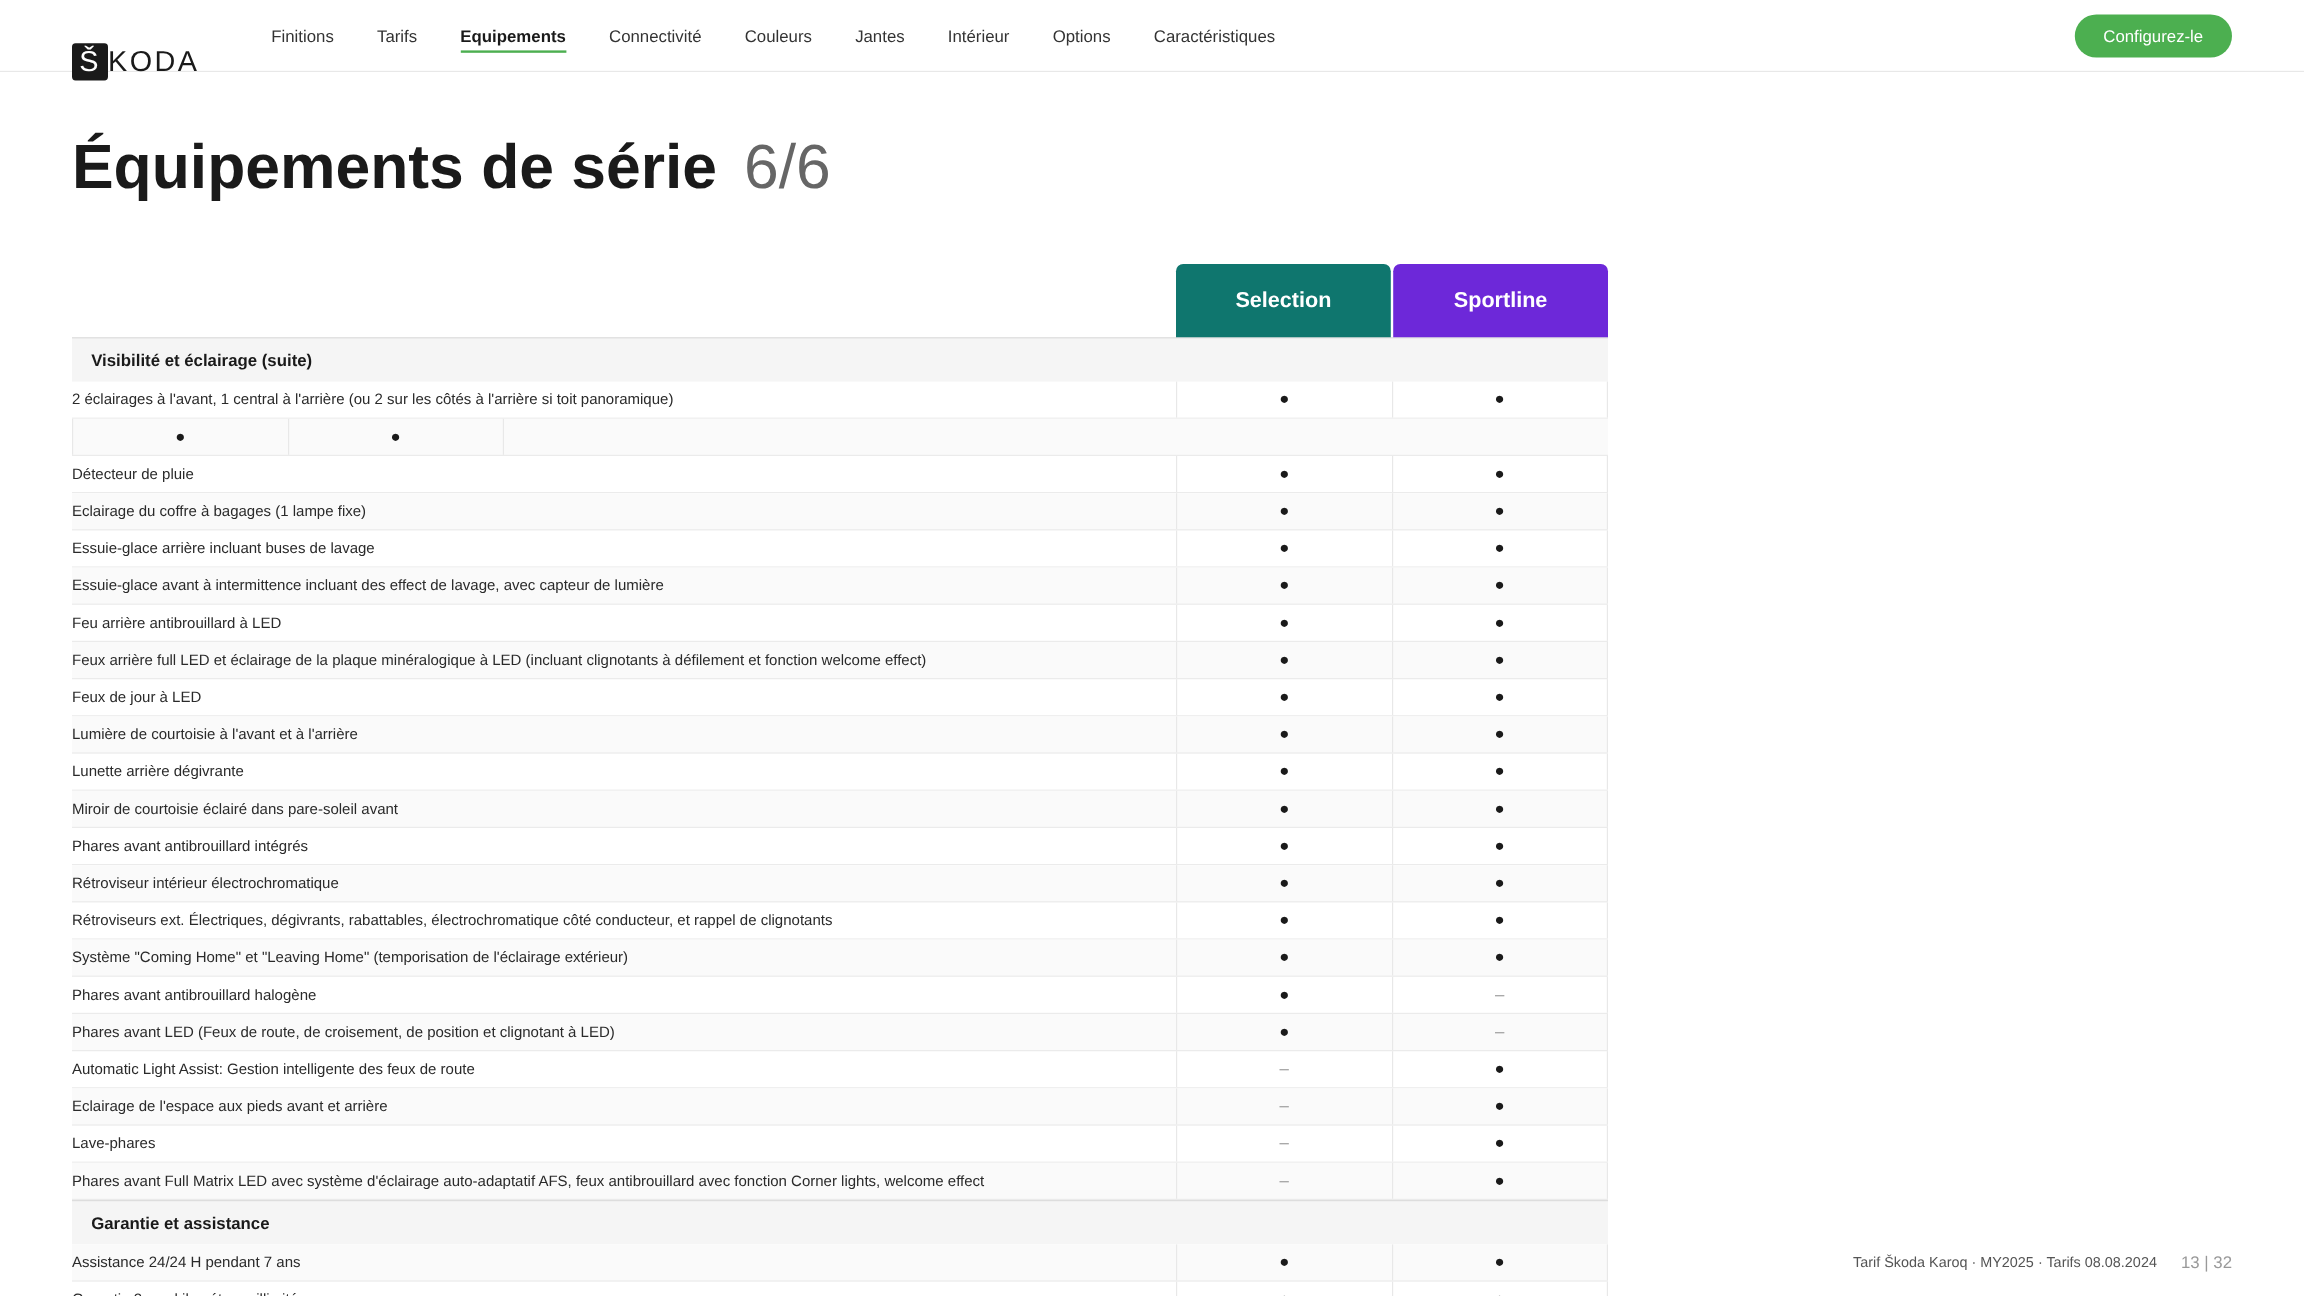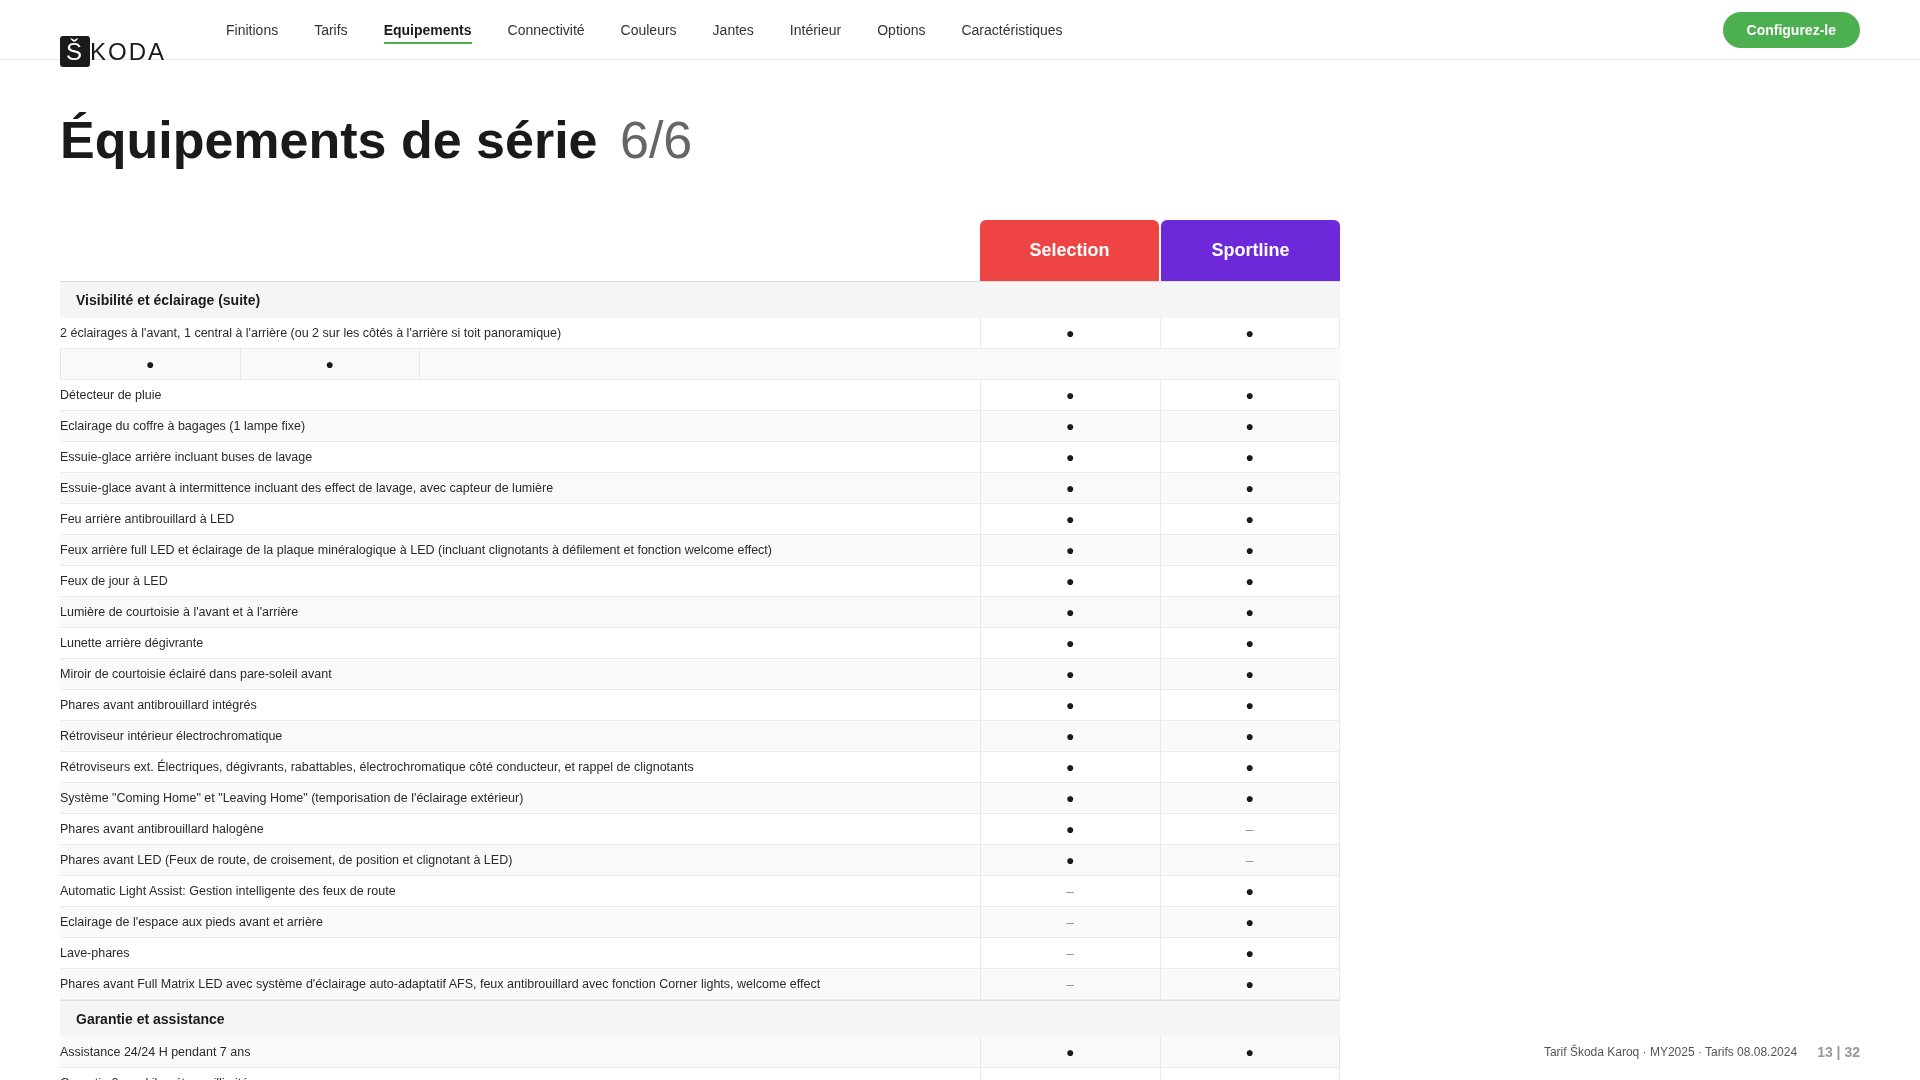--- a/index.html
+++ b/index.html
@@ -56,21 +56,21 @@
       color: #1a1a1a;
       font-weight: 600;
     }
     .nav-cta {
       background: #4caf50;
       color: #fff;
       border: none;
       border-radius: 20px;
       padding: 10px 24px;
       font-size: 14px;
-      font-weight: 700;
+      font-weight: 400;
       cursor: pointer;
     }
 
     
     .page-content {
       padding: 50px 60px 60px 60px;
       max-width: 1400px;
     }
 
     .page-title {
@@ -101,21 +101,21 @@
     .col-header {
       flex: 1;
       text-align: center;
       padding: 20px 10px;
       font-size: 18px;
       font-weight: 600;
       color: #fff;
       border-radius: 6px 6px 0 0;
     }
     .col-header.selection {
-      background: #ef4444;
+      background: #0f766e;
       margin-right: 2px;
     }
     .col-header.sportline {
       background: #6d28d9;
     }
 
     
     .section-header {
       background: #f5f5f5;
       padding: 10px 16px;
@@ -167,21 +167,21 @@
       right: 60px;
       font-size: 12px;
       color: #555;
     }
     .footer-page {
       font-size: 14px;
       font-weight: 600;
     }
     .footer-page span {
       color: #999;
-      font-weight: 700;
+      font-weight: 400;
     }
   </style>
 </head>
 <body>
 
 <nav>
   <div class="nav-logo">
     <span>Š</span>KODA
   </div>
   <ul class="nav-links">

